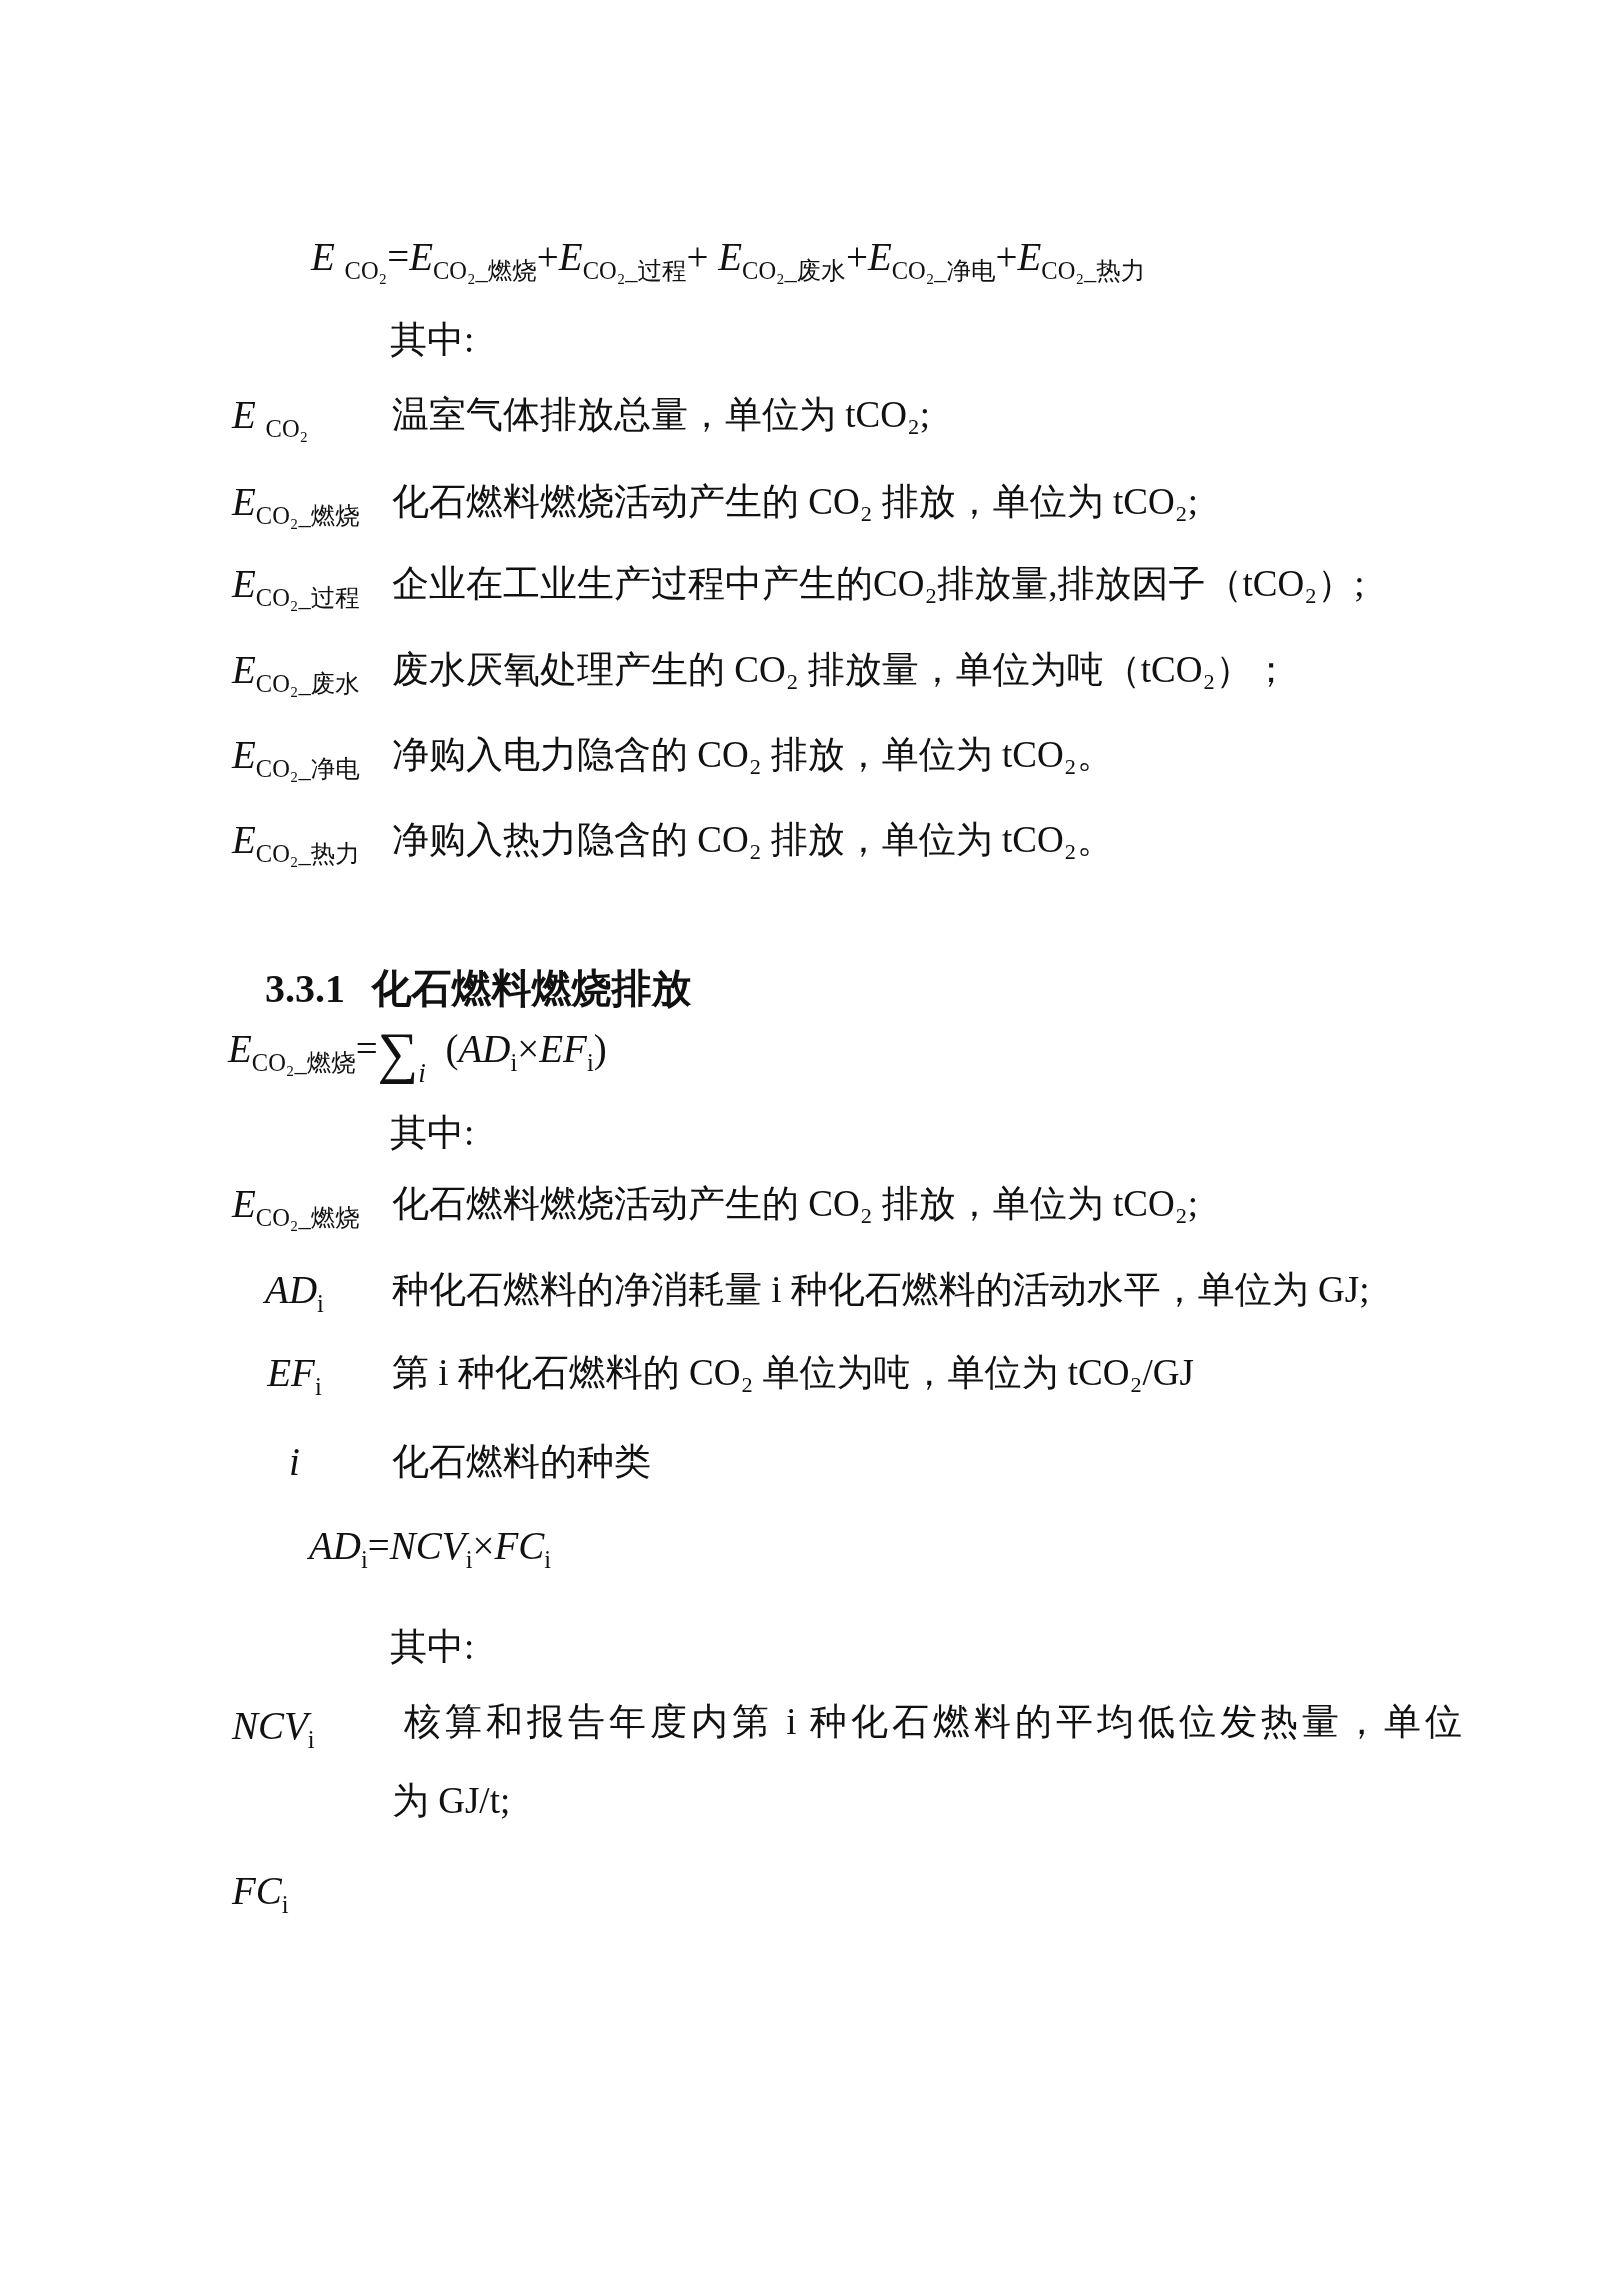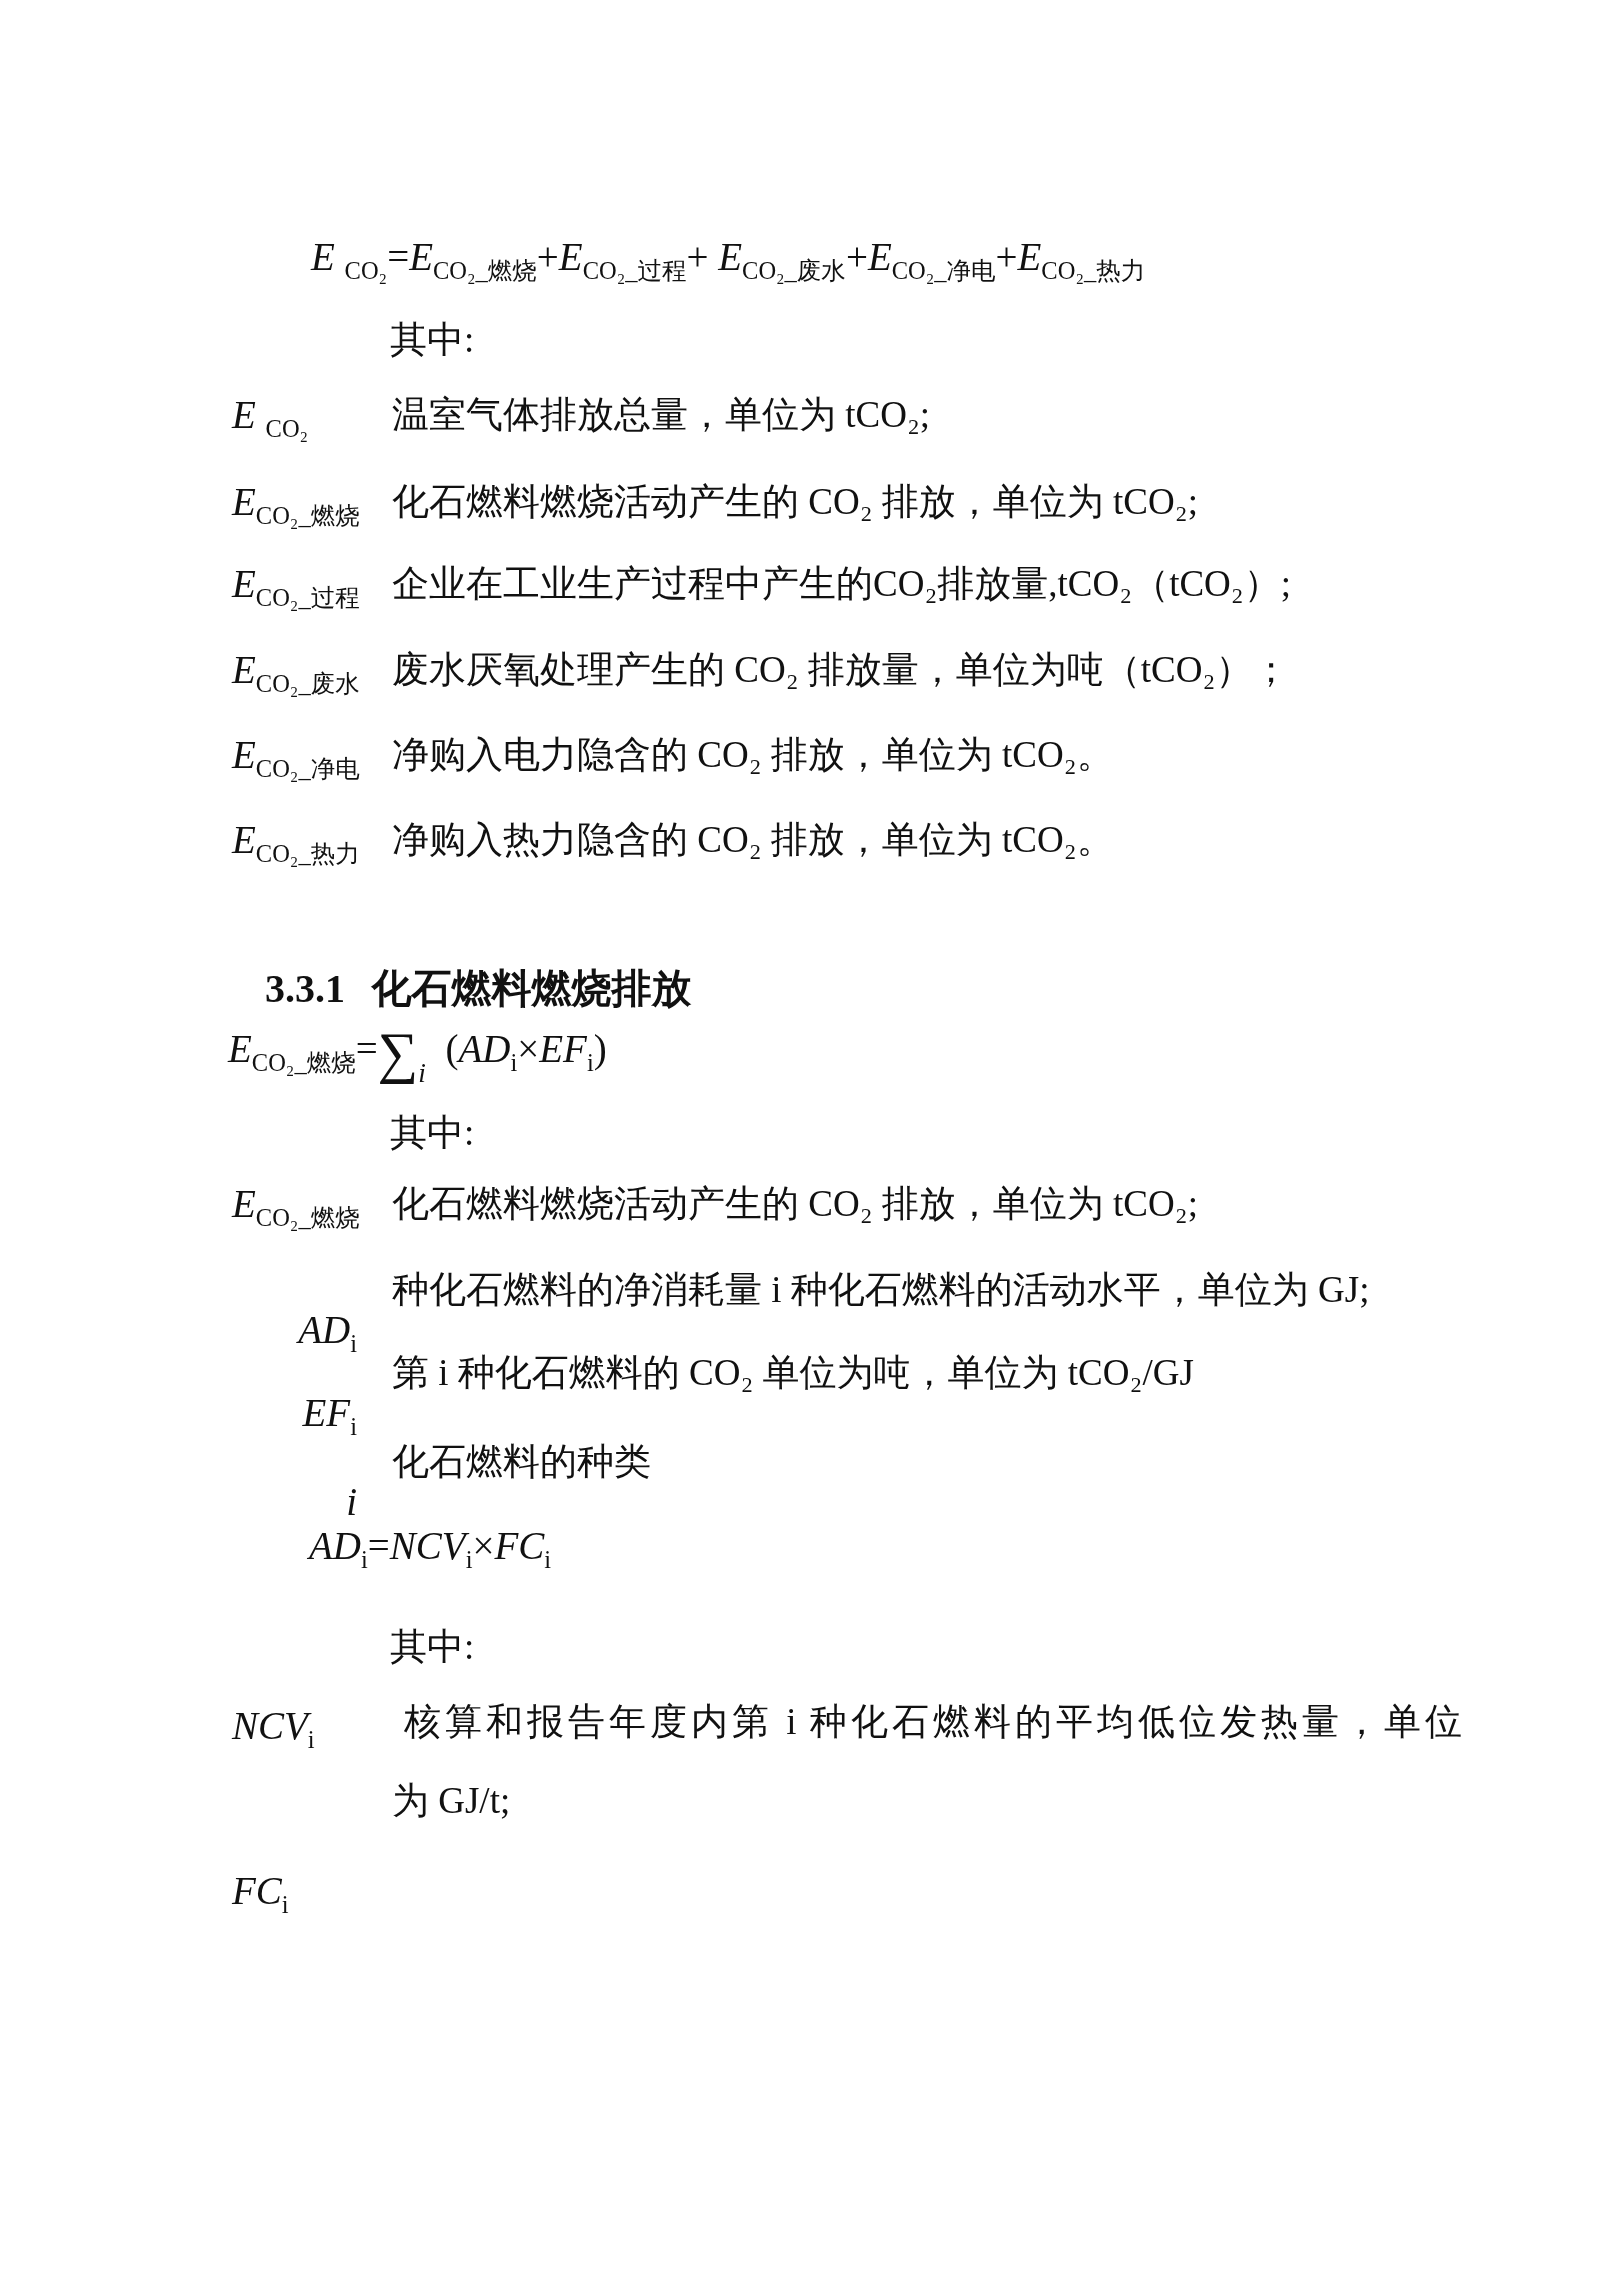--- a/index.html
+++ b/index.html
@@ -15,21 +15,21 @@
   .body-text{font-size:37px;}
   .formula{font-size:39px;}
   .formula .it,.it{font-style:italic;}
   sub{font-size:24.5px;vertical-align:-8.8px;line-height:0;}
   sub.si{font-style:italic;font-size:27.4px;vertical-align:-19.6px;}
   .big{font-size:57px;line-height:0;vertical-align:-9.8px;}
   .heading{font-weight:bold;font-size:40px;}
   .heading .ht{margin-left:26.5px;}
   .row{position:absolute;left:0;top:0;width:100%;height:47px;}
   .term{position:absolute;left:232px;top:0;font-size:39px;line-height:47px;white-space:pre;}
-  .term.tshort{width:125px;text-align:right;margin-top:40px;}
+  .term.tshort{width:125px;text-align:center;}
   .desc{position:absolute;left:392px;top:0;font-size:37px;line-height:47px;white-space:pre;}
   .desc.wrap{width:1070px;white-space:normal;}
   .desc.wrap .dl{display:block;line-height:79px;}
   .desc.wrap .dl.j{text-align:justify;text-align-last:justify;margin-left:12px;}
   .frac{display:inline-block;vertical-align:middle;text-align:center;font-size:24px;line-height:1.08;margin-left:4.9px;position:relative;top:-2px;}
   .frac .num{display:block;border-bottom:2.9px solid #111;padding:0 4.9px 1px 4.9px;}
   .frac .den{display:block;padding:1px 4.9px 0 4.9px;}
   .pagenum{position:absolute;top:2105px;left:0;width:100%;text-align:center;font-size:32px;}
 </style>
 </head>
@@ -44,21 +44,21 @@
   <div class="row" style="top:391px">
     <span class="term"><span class="it">E </span><sub>CO₂</sub></span>
     <span class="desc">温室气体排放总量，单位为 tCO₂;</span>
   </div>
   <div class="row" style="top:478px">
     <span class="term"><span class="it">E</span><sub>CO₂_燃烧</sub></span>
     <span class="desc">化石燃料燃烧活动产生的 CO₂ 排放，单位为 tCO₂;</span>
   </div>
   <div class="row" style="top:560px">
     <span class="term"><span class="it">E</span><sub>CO₂_过程</sub></span>
-    <span class="desc">企业在工业生产过程中产生的CO₂排放量,tCO₂（tCO₂）;</span>
+    <span class="desc">企业在工业生产过程中产生的CO₂排放量,排放因子（tCO₂）;</span>
   </div>
   <div class="row" style="top:646px">
     <span class="term"><span class="it">E</span><sub>CO₂_废水</sub></span>
     <span class="desc">废水厌氧处理产生的 CO₂ 排放量，单位为吨（tCO₂）；</span>
   </div>
   <div class="row" style="top:731px">
     <span class="term"><span class="it">E</span><sub>CO₂_净电</sub></span>
     <span class="desc">净购入电力隐含的 CO₂ 排放，单位为 tCO₂。</span>
   </div>
   <div class="row" style="top:816px">

